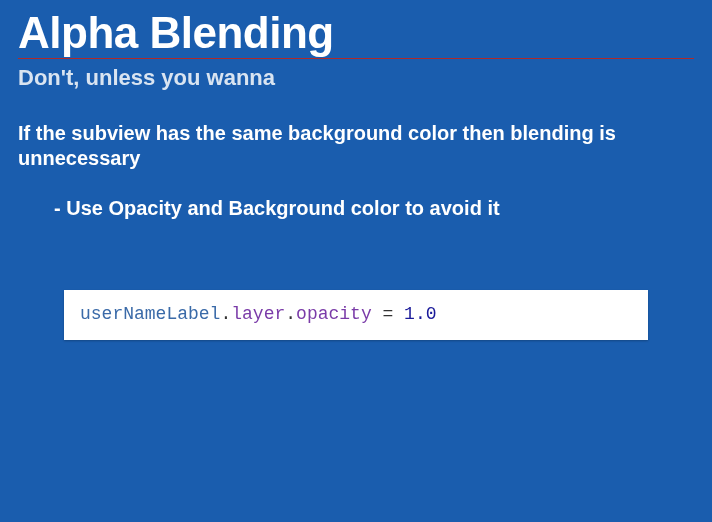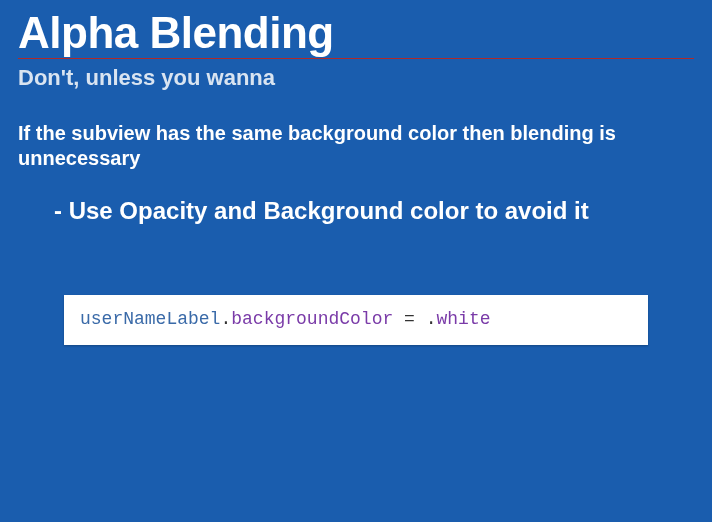--- a/index.html
+++ b/index.html
@@ -28,21 +28,21 @@
     margin-bottom: 30px;
     padding-right: 4px;
   }
   .headline {
     font-size: 20px;
     font-weight: 700;
     line-height: 1.25;
     margin-bottom: 26px;
   }
   .bullet {
-    font-size: 24px;
+    font-size: 20px;
     font-weight: 700;
     margin-left: 36px;
     margin-bottom: 70px;
   }
   .code-block {
     background: #ffffff;
     margin: 0 46px;
     padding: 12px 16px 14px 16px;
     font-family: Menlo, Consolas, "Courier New", monospace;
     font-size: 18px;
@@ -63,14 +63,14 @@
 
 <h1 class="title">Alpha Blending</h1>
 <hr class="hr">
 <div class="subtitle">Don't, unless you wanna</div>
 
 <div class="headline">If the subview has the same background color then blending is unnecessary</div>
 
 <div class="bullet">- Use Opacity and Background color to avoid it</div>
 
 <div class="code-block">
-  <div class="code-line"><span class="tok-ident">userNameLabel</span><span class="tok-dot">.</span><span class="tok-prop">backgroundColor</span><span class="tok-op"> = </span><span class="tok-dot">.</span><span class="tok-enum">white</span></div>
+  <div class="code-line"><span class="tok-ident">userNameLabel</span><span class="tok-dot">.</span><span class="tok-prop">layer</span><span class="tok-dot">.</span><span class="tok-prop">opacity</span><span class="tok-op"> = </span><span class="tok-num">1.0</span></div>
 </div>
 
 </body></html>

